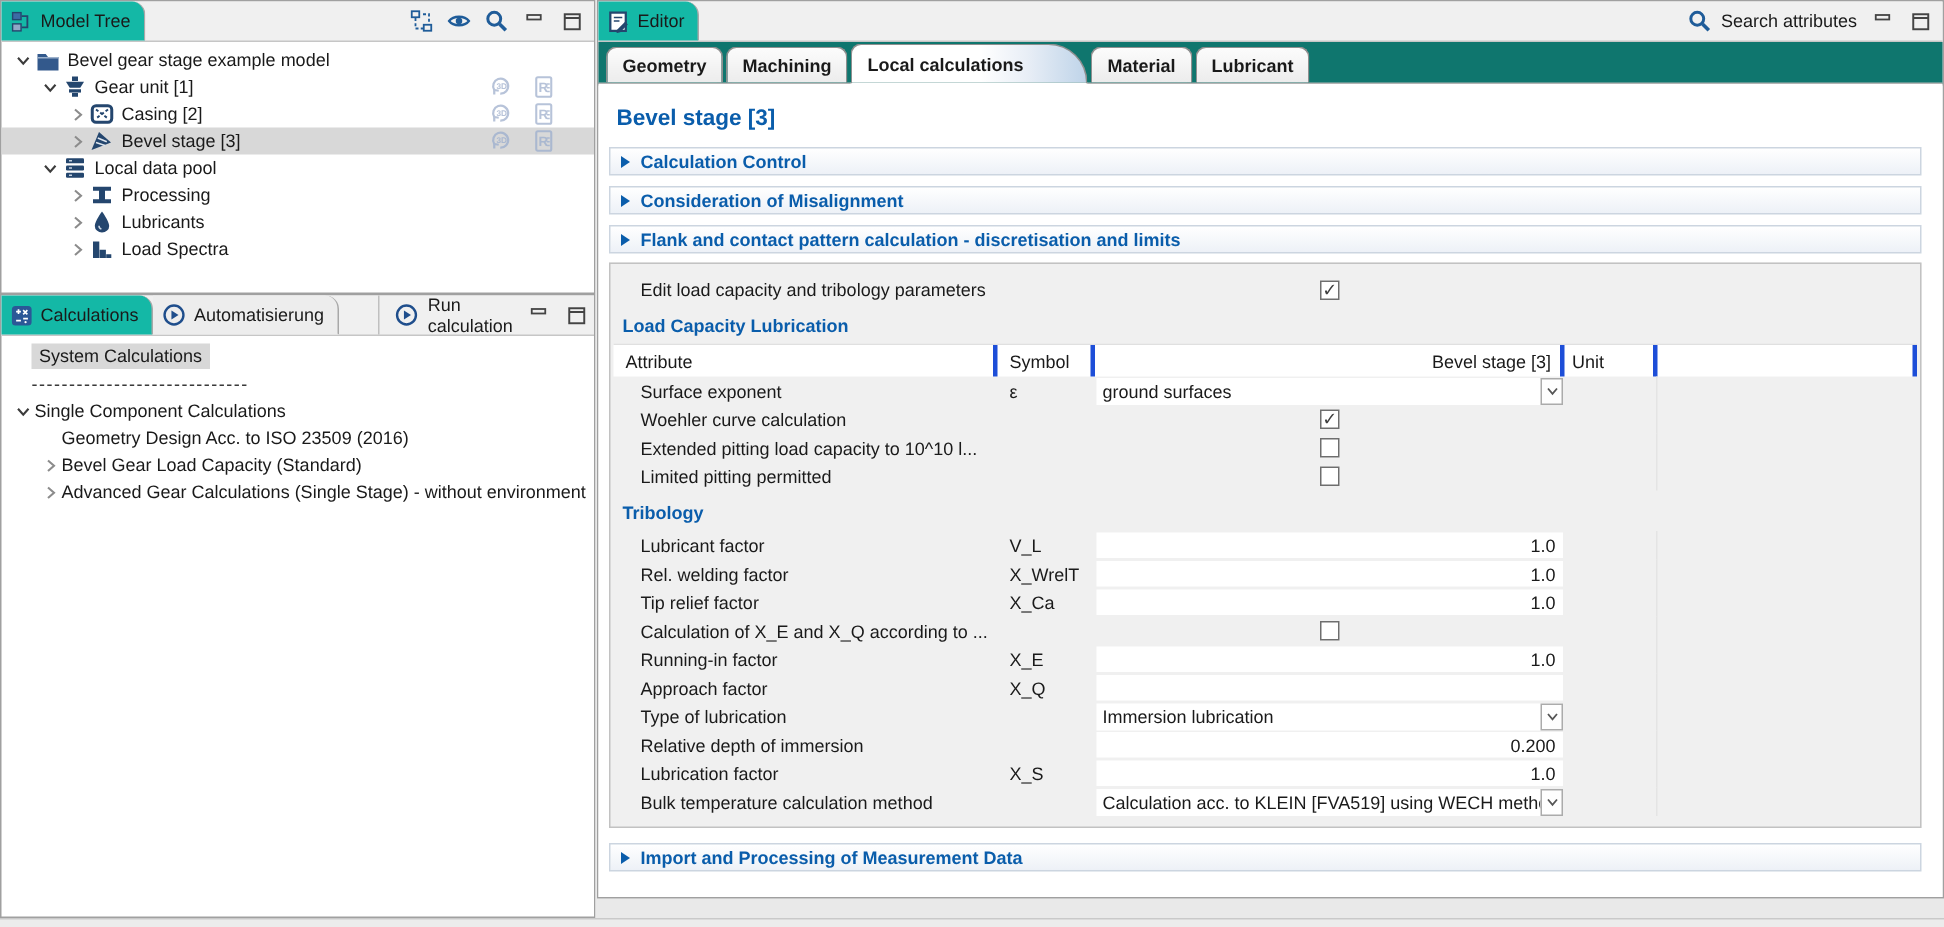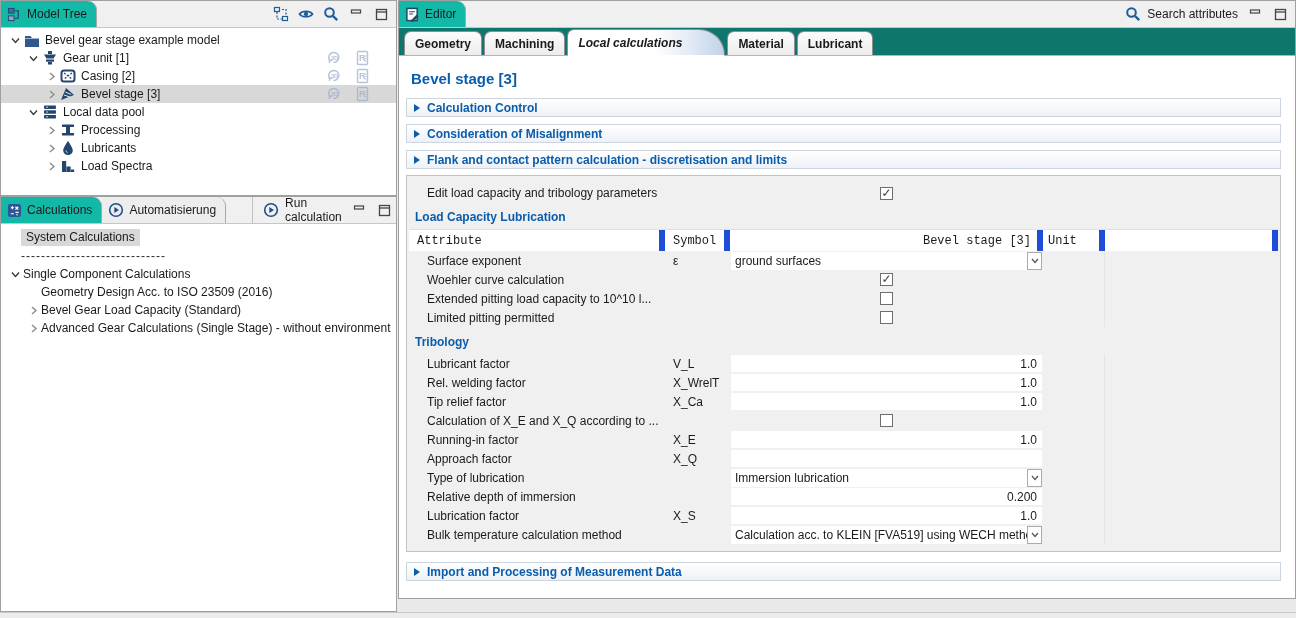--- a/index.html
+++ b/index.html
@@ -26,34 +26,34 @@
   
   #calculations { left:0; top:196px; width:397px; height:416px; }
   .runlabel { display:flex; align-items:center; gap:6px; padding:0 10px; margin-left:26px; border-left:1px solid #c0c0c0; }
   .syscalc { display:inline-block; background:#d8d8d8; padding:1px 5px 2px 5px; margin:5px 0 0 20px; }
   .dashes { margin:3px 0 2px 20px; color:#2a2a2a; letter-spacing:1px; }
 
   
   #editor { left:398px; top:0; width:898px; height:599px; }
   .subtabs { height:28px; background:#0f766e; border-bottom:1px solid #b4b4b4; display:flex; align-items:flex-end; padding-left:5px; }
   .stab { height:24px; display:flex; align-items:center; padding:0 10px; font-weight:bold; border:1px solid #8f8f8f; border-bottom:none; border-radius:7px 7px 0 0; background:linear-gradient(#fcfcfc,#ececec); margin-right:2px; cursor:pointer; }
-  .stab.sel { height:27px; padding-right:14px; background:linear-gradient(90deg,#ffffff 55%, #e8eef6 75%, #bfd4e9); border-radius:7px 26px 0 0; border-bottom:1px solid #fff; margin-bottom:-1px; min-width:158px;font-style:italic; }
+  .stab.sel { height:27px; padding-right:14px; background:linear-gradient(90deg,#ffffff 55%, #e8eef6 75%, #bfd4e9); border-radius:7px 26px 0 0; border-bottom:1px solid #fff; margin-bottom:-1px; min-width:158px; }
   .ed-body { position:absolute; top:56px; left:0; right:0; bottom:0; background:#fff; overflow:hidden; }
   .ed-title { font-size:15px; font-weight:bold; color:#0a5dab; margin:13px 0 11px 12px; }
   .sec { height:19px; margin:0 14px 7px 7px; border:1px solid #ccd5e0; background:linear-gradient(#ffffff,#edf1f7); display:flex; align-items:center; gap:7px; padding-left:7px; color:#0a5dab; font-weight:bold; cursor:pointer; }
   .tri-r { width:0; height:0; border-left:6px solid #0a5dab; border-top:4px solid transparent; border-bottom:4px solid transparent; }
   .tri-d { width:0; height:0; border-top:6px solid #0a5dab; border-left:4px solid transparent; border-right:4px solid transparent; }
   .sec-body { margin:-1px 14px 8px 7px; border:1px solid #c2c2c2; background:#f0f0f0; padding:5px 2px 7px 2px; }
 
   .trow { display:grid; grid-template-columns:256px 65px 313px 62px 1fr; height:19px; align-items:center; white-space:nowrap; }
   .trow .c-attr { padding-left:18px; overflow:visible; }
   .trow .c-sym { padding-left:8px; }
   .c-unit { height:100%; border-right:1px solid #e4e4e4; }
   .thead { background:#fff; height:22px; border-top:1px solid #e0e0e0; }
-  .thead > div { height:100%; display:flex; align-items:center; border-right:6px solid #1d4ed8;font-family:Liberation Mono, monospace; }
+  .thead > div { height:100%; display:flex; align-items:center; border-right:3px solid #1d4ed8; }
   .thead .h-attr { padding-left:8px; }
   .thead .h-sym { padding-left:8px; }
   .thead .h-val { justify-content:flex-end; padding-right:6px; }
   .thead .h-unit { padding-left:5px; }
   .subhead { height:24px; display:flex; align-items:center; color:#0a5dab; font-weight:bold; padding-left:6px; }
   .editrow { height:24px; display:grid; grid-template-columns:321px 313px 62px 1fr; align-items:center; }
   .editrow .c-attr { padding-left:18px; }
 
   .field { background:#fff; height:17px; margin:1px 1px; display:flex; align-items:center; }
   .field.num { justify-content:flex-end; padding-right:5px; }

